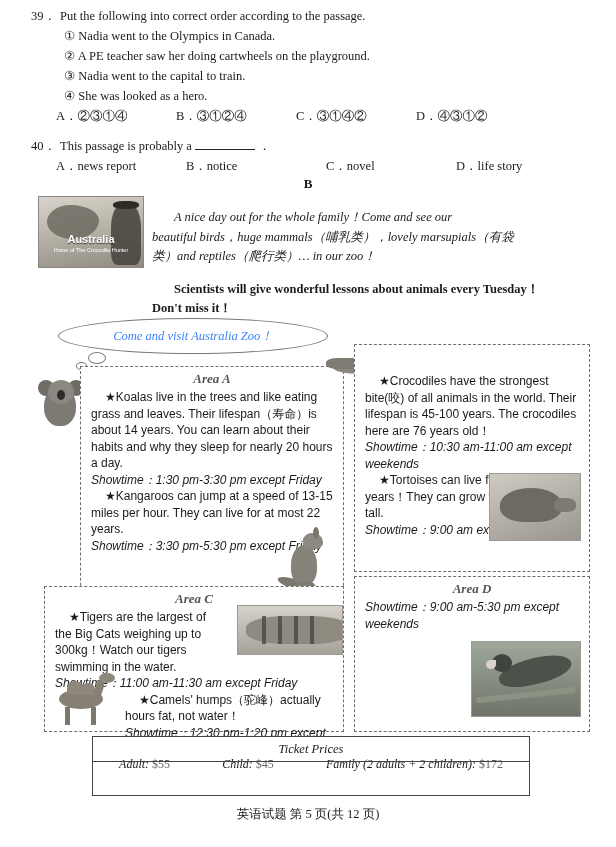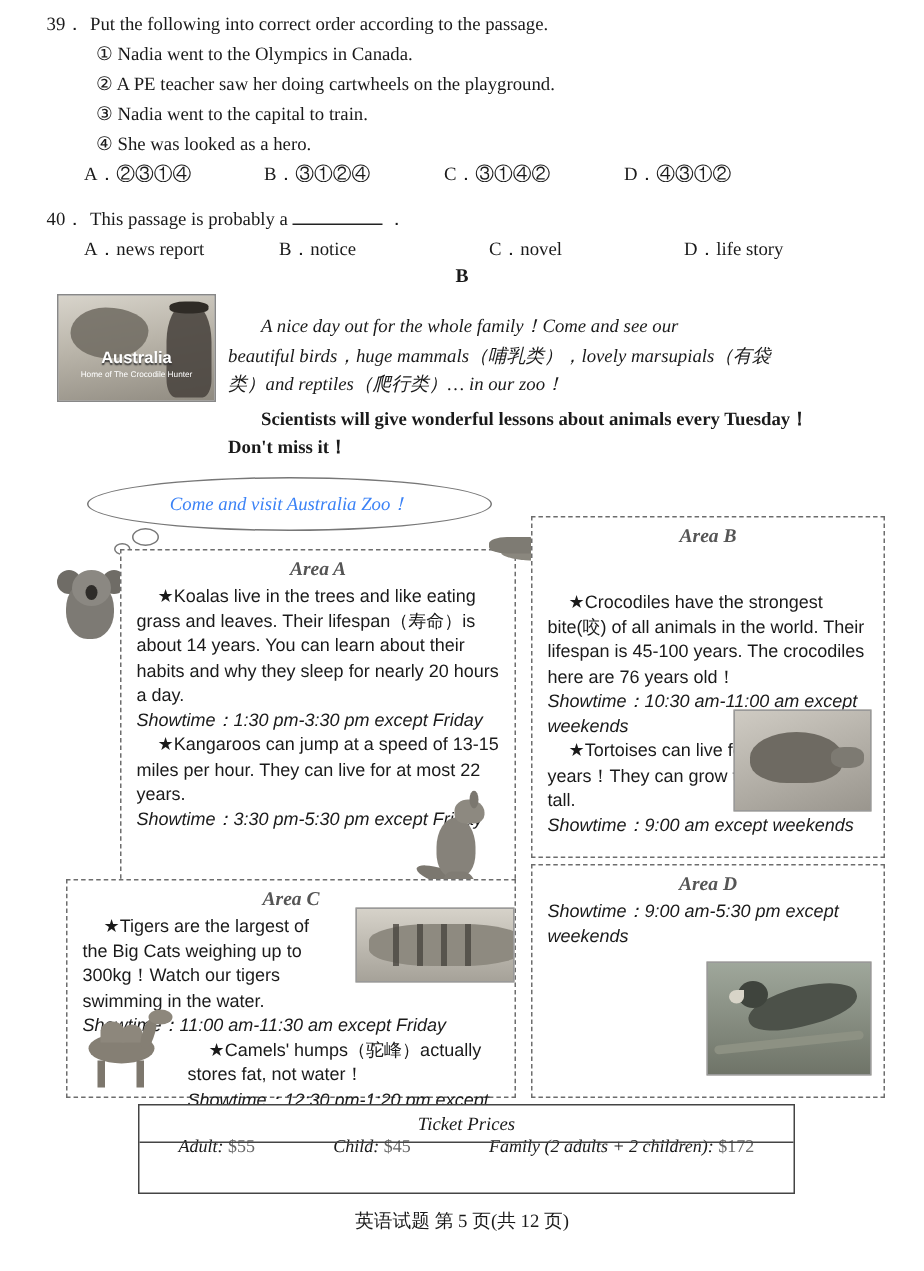--- a/index.html
+++ b/index.html
@@ -194,21 +194,21 @@
     <div class="hat"></div>
     <div class="word">Australia</div>
     <div class="word2">Home of The
 Crocodile Hunter</div>
   </div>
 
   <div class="poster-text">
     <p class="it" style="text-indent:22px">A nice day out for the whole family！Come and see our</p>
     <p class="it">beautiful birds，huge mammals（哺乳类），lovely marsupials（有袋</p>
     <p class="it">类）and reptiles（爬行类）… in our zoo！</p>
-    <p class="b" style="text-indent:22px;margin-top:3px">Scientists will give wonderful lessons about animals every Tuesday！</p>
+    <p class="b" style="text-indent:22px;margin-top:13px">Scientists will give wonderful lessons about animals every Tuesday！</p>
     <p class="b">Don't miss it！</p>
   </div>
 
   <div class="zoo-area">
 
     <div class="bubble">
       <span>Come and visit Australia Zoo！</span>
     </div>
     <div class="bubble-t1"></div>
     <div class="bubble-t2"></div>
@@ -238,40 +238,39 @@
       </div>
     </div>
 
     <div class="imgbox croc" style="left:290px;top:28px;">
       <div class="ct"></div>
       <div class="cb"></div>
       <div class="ch"></div>
     </div>
 
     <div class="panel" id="areaB">
-      <div class="panel-title">Area B</div>
       <div class="body">
         <p class="indent">★Crocodiles have the strongest bite(咬) of all animals in the world. Their lifespan is 45-100 years. The crocodiles here are 76 years old！</p>
         <p class="showtime">Showtime：10:30 am-11:00 am except weekends</p>
         <p class="indent">★Tortoises can live for more than 100 years！They can grow to about 1 meter tall.</p>
         <p class="showtime">Showtime：9:00 am except weekends</p>
       </div>
       <div class="imgbox tortoise">
         <div class="t-bg"></div>
         <div class="t-s"></div>
         <div class="t-h"></div>
       </div>
     </div>
 
     <div class="panel" id="areaC">
       <div class="panel-title">Area C</div>
       <div class="body">
         <p class="indent" style="padding-right:110px">★Tigers are the largest of the Big Cats weighing up to 300kg！Watch our tigers swimming in the water.</p>
         <p class="showtime">Showtime：11:00 am-11:30 am except Friday</p>
-        <p class="indent" style="padding-left:70px">★Camels' humps（驼峰）actually stores fat, not water！</p>
+        <p class="indent" style="padding-left:70px">★Camels' humps（驼峰）actually hours fat, not water！</p>
         <p class="showtime" style="padding-left:70px">Showtime：12:30 pm-1:20 pm except Friday</p>
       </div>
       <div class="imgbox tiger">
         <div class="bg"></div>
         <div class="body"></div>
         <div class="stripe" style="left:24px"></div>
         <div class="stripe" style="left:40px"></div>
         <div class="stripe" style="left:56px"></div>
         <div class="stripe" style="left:72px"></div>
       </div>

